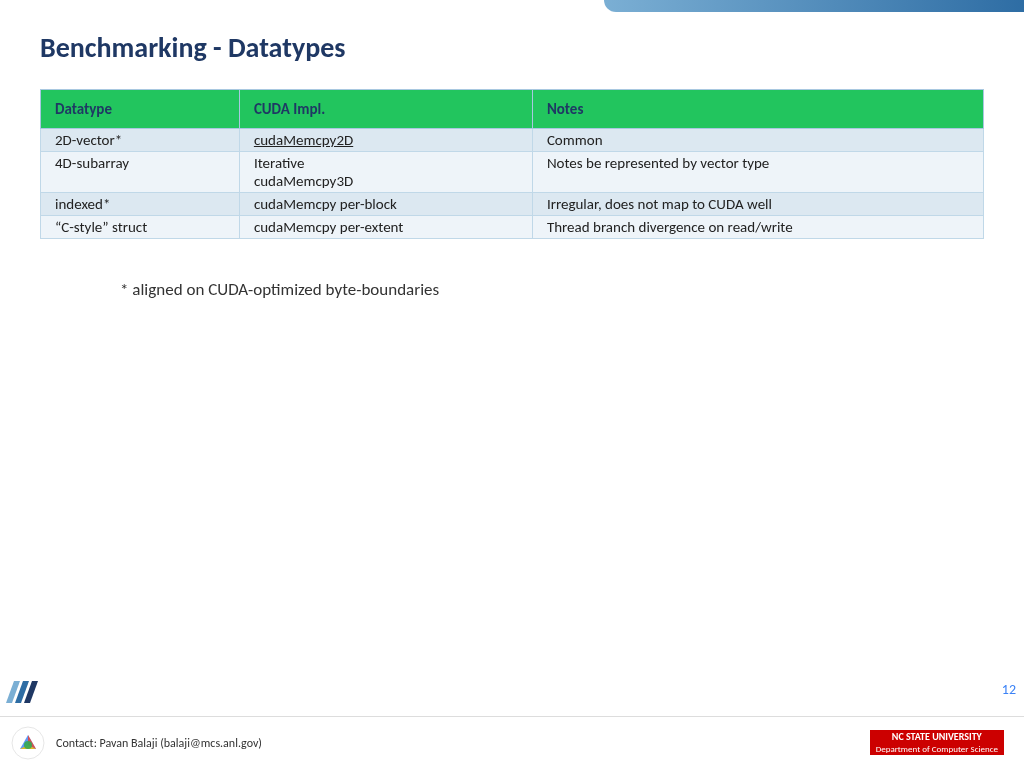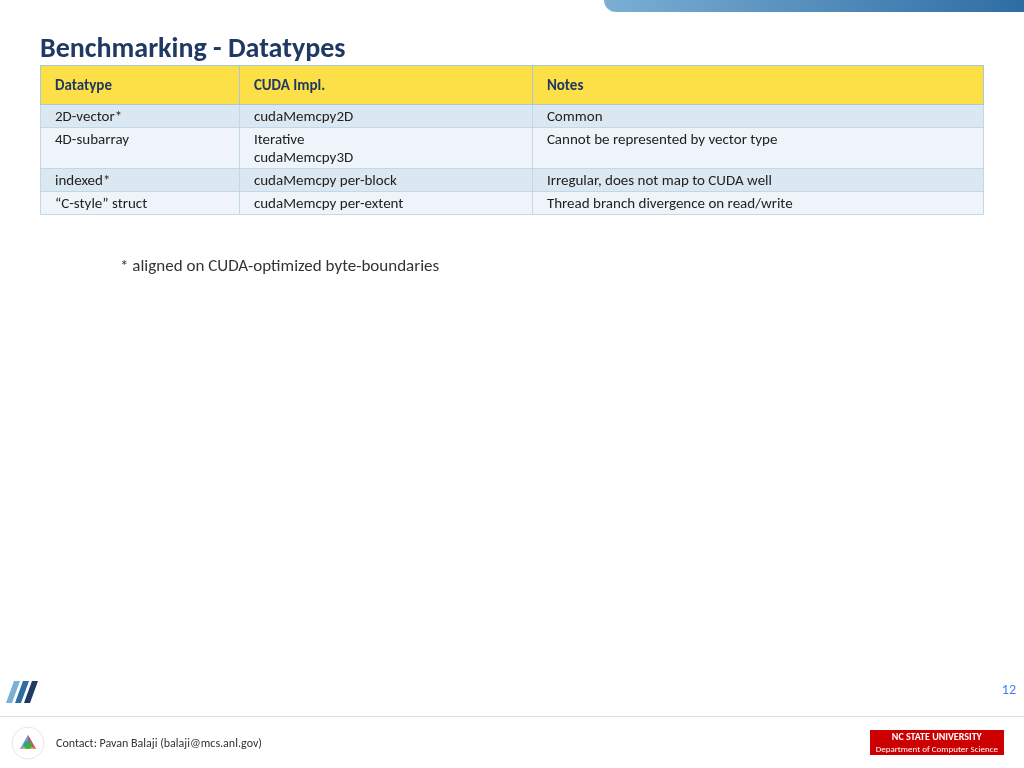--- a/index.html
+++ b/index.html
@@ -27,31 +27,32 @@
       padding: 30px 40px 20px 40px;
       height: 100%;
       display: flex;
       flex-direction: column;
     }
 
     .title {
       font-size: 28px;
       font-weight: 700;
       color: #1f3864;
+      margin-bottom: 24px;
     }
 
     
     .data-table {
       width: 100%;
       border-collapse: collapse;
       margin-bottom: 30px;
     }
 
     .data-table thead tr {
-      background: #fde047;
+      background: #22c55e;
     }
 
     .data-table thead th {
       color: #1f3864;
       font-weight: 700;
       font-size: 15px;
       padding: 10px 14px;
       text-align: left;
       border: 1px solid #a8c8e0;
     }
@@ -171,28 +172,28 @@
     <thead>
       <tr>
         <th>Datatype</th>
         <th>CUDA Impl.</th>
         <th>Notes</th>
       </tr>
     </thead>
     <tbody id="table-body">
     <tr>
           <td style="white-space: pre-line;">2D-vector*</td>
-          <td style="white-space: pre-line;">cudaMemcpy2D</td>
+          <td style="white-space: pre-line; text-decoration: underline;">cudaMemcpy2D</td>
           <td style="white-space: pre-line;">Common</td>
         </tr>
         <tr>
           <td style="white-space: pre-line;">4D-subarray</td>
           <td style="white-space: pre-line;">Iterative
 cudaMemcpy3D</td>
-          <td style="white-space: pre-line;">Cannot be represented by vector type</td>
+          <td style="white-space: pre-line;">Notes be represented by vector type</td>
         </tr>
         <tr>
           <td style="white-space: pre-line;">indexed*</td>
           <td style="white-space: pre-line;">cudaMemcpy per-block</td>
           <td style="white-space: pre-line;">Irregular, does not map to CUDA well</td>
         </tr>
         <tr>
           <td style="white-space: pre-line;">“C-style” struct</td>
           <td style="white-space: pre-line;">cudaMemcpy per-extent</td>
           <td style="white-space: pre-line;">Thread branch divergence on read/write</td>

